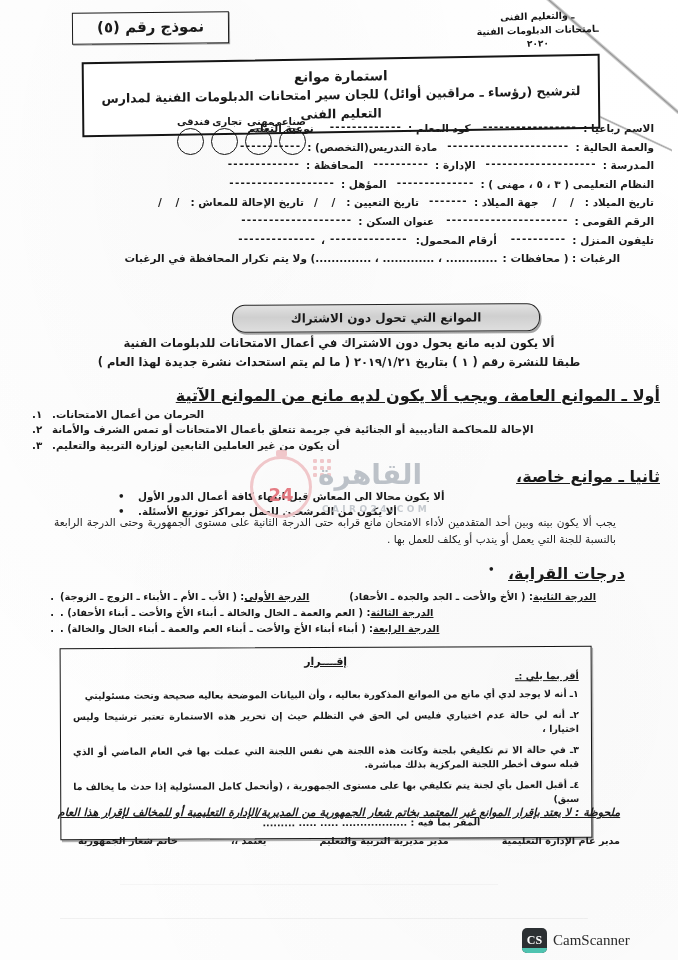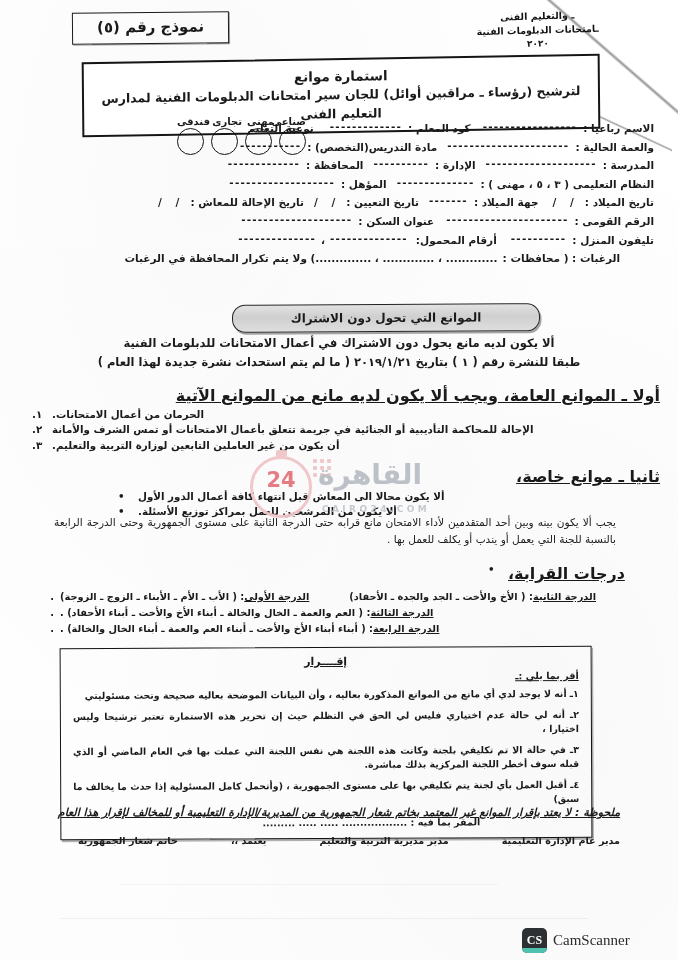--- a/index.html
+++ b/index.html
@@ -144,22 +144,22 @@
   }
   .wm .clock{
     position:absolute;left:62px;top:4px;width:62px;height:62px;border-radius:50%;
     border:3.5px solid #f0c5c8;box-sizing:border-box;
   }
   .wm .clock:before{
     content:"";position:absolute;left:50%;top:-9px;width:11px;height:7px;
     margin-left:-5.5px;background:#f0c5c8;border-radius:2px;
   }
   .wm .num24{
-    position:absolute;left:72px;top:16px;width:42px;text-align:center;
-    font-size:21px;font-weight:bold;color:#e4767e;
+    position:absolute;left:72px;top:32px;width:42px;text-align:center;
+    font-size:18px;font-weight:bold;color:#e4767e;
   }
   .wm .ar{
     position:absolute;left:130px;top:6px;font-size:28px;font-weight:bold;
     color:#b9bfc6;letter-spacing:-1px;
   }
   .wm .dom{
     position:absolute;left:134px;top:52px;font-size:9px;letter-spacing:3.4px;
     color:#c2c7cd;font-weight:bold;direction:ltr;
   }
   .wm .dots1{position:absolute;left:124px;top:6px;width:20px;height:20px;

